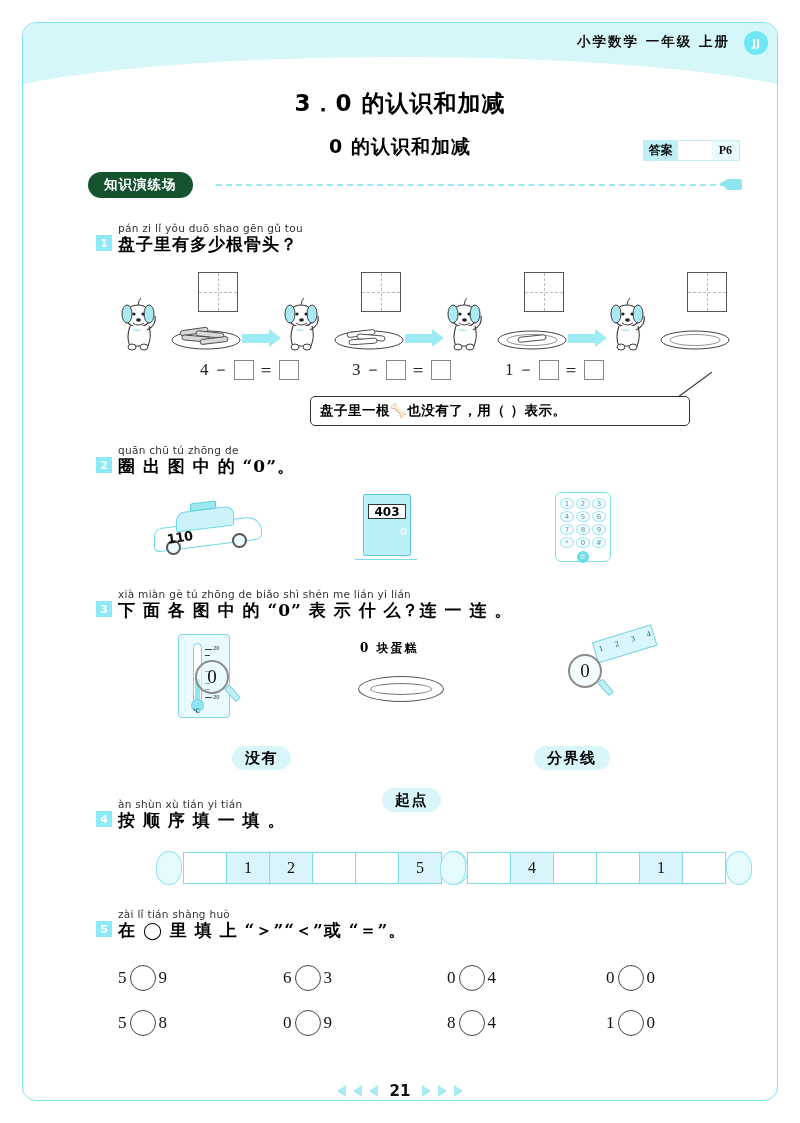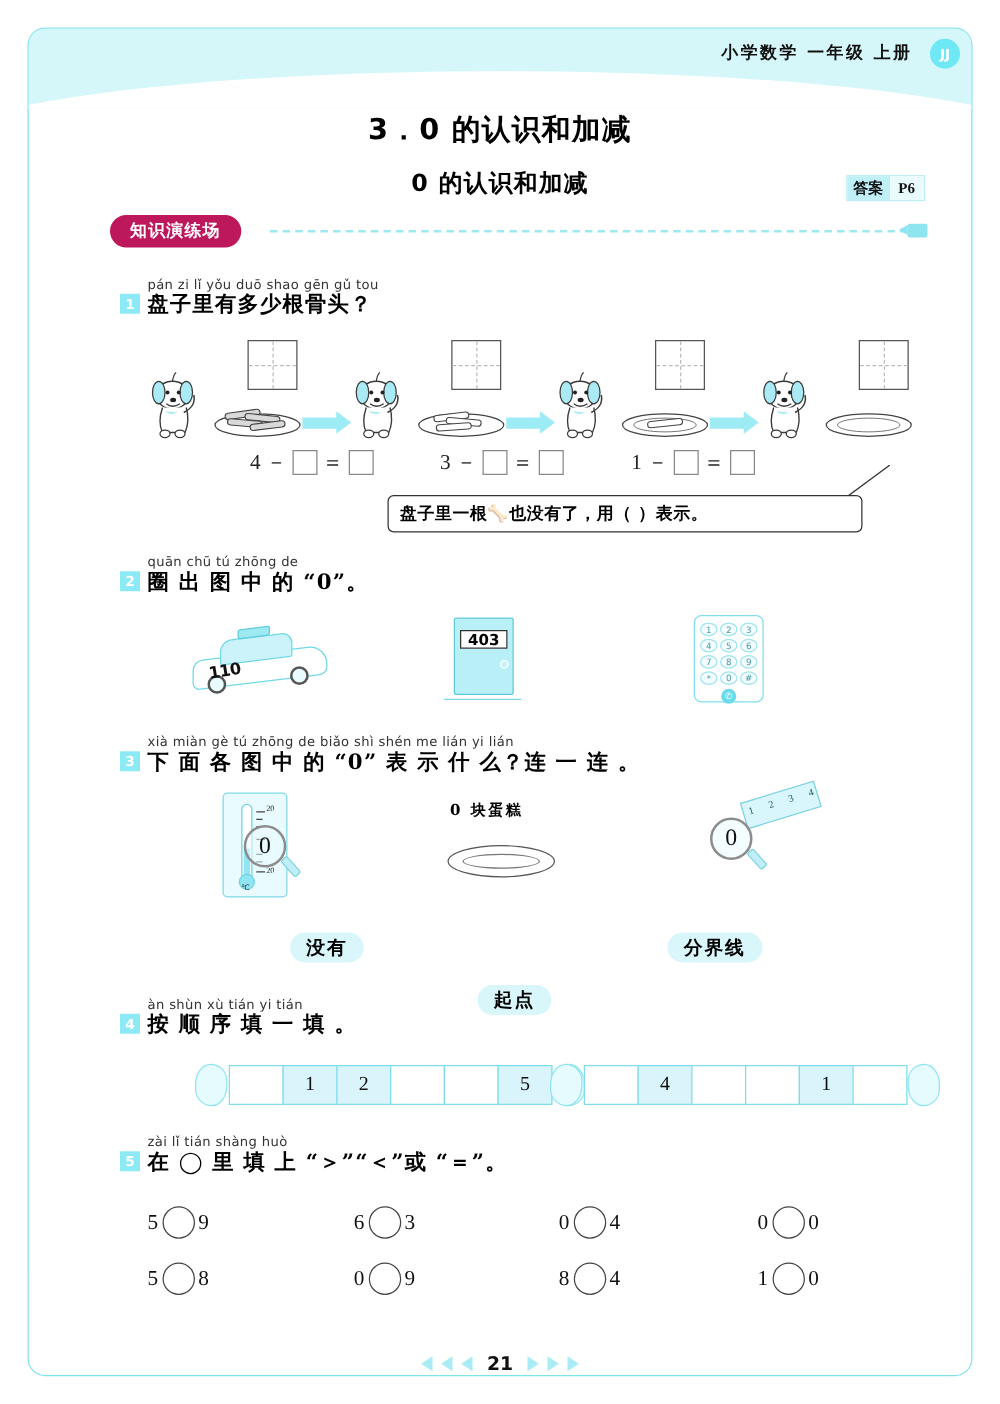--- a/index.html
+++ b/index.html
@@ -53,36 +53,37 @@
   .title-sub {
     position:absolute; left:0; right:0; top:134px; text-align:center;
     font-family:"DejaVu Sans", sans-serif; font-weight:bold;
     font-size:19px; letter-spacing:1px; color:#000;
   }
   .answer-badge{
     position:absolute; right:60px; top:140px;
     display:flex; align-items:stretch; height:21px;
     border:1px solid #bfeef5;
     font-family:"DejaVu Sans", sans-serif;
+    gap:34px;
   }
   .answer-badge .ab-l{
     background:#bff0f7; color:#111; font-size:12px; font-weight:bold;
     padding:2px 5px; display:flex; align-items:center;
   }
   .answer-badge .ab-r{
     background:#eafbfd; color:#111; font-size:12px; font-weight:bold;
     padding:2px 7px; display:flex; align-items:center;
     font-family:"Liberation Serif", serif;
   }
 
   
   .banner { position:absolute; left:88px; top:172px; right:58px; height:26px; }
   .banner-pill{
     position:absolute; left:0; top:0; height:26px; padding:0 16px;
-    background:#be185d; border-radius:13px;
+    background:#14532d; border-radius:13px;
     display:flex; align-items:center; justify-content:center;
     font-family:"DejaVu Sans", sans-serif; font-weight:bold;
     font-size:13.5px; color:#ffffff; letter-spacing:1px;
   }
   .banner-line{
     position:absolute; left:128px; right:16px; top:12px; height:0;
     border-top:2px dashed #9ce9f2;
   }
   .banner-cap{
     position:absolute; right:0; top:7px; width:16px; height:11px;

